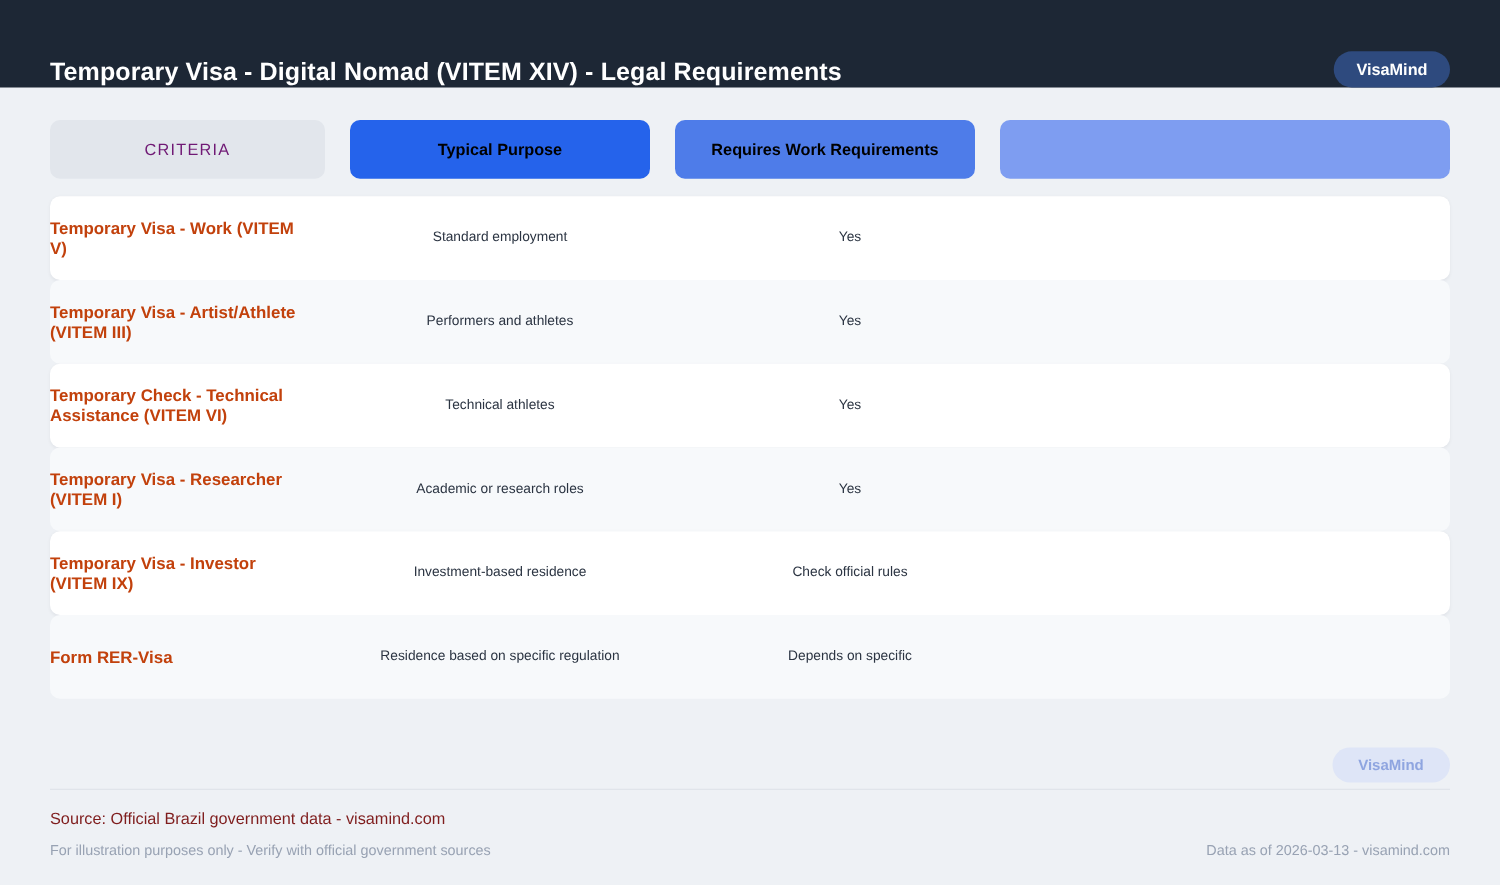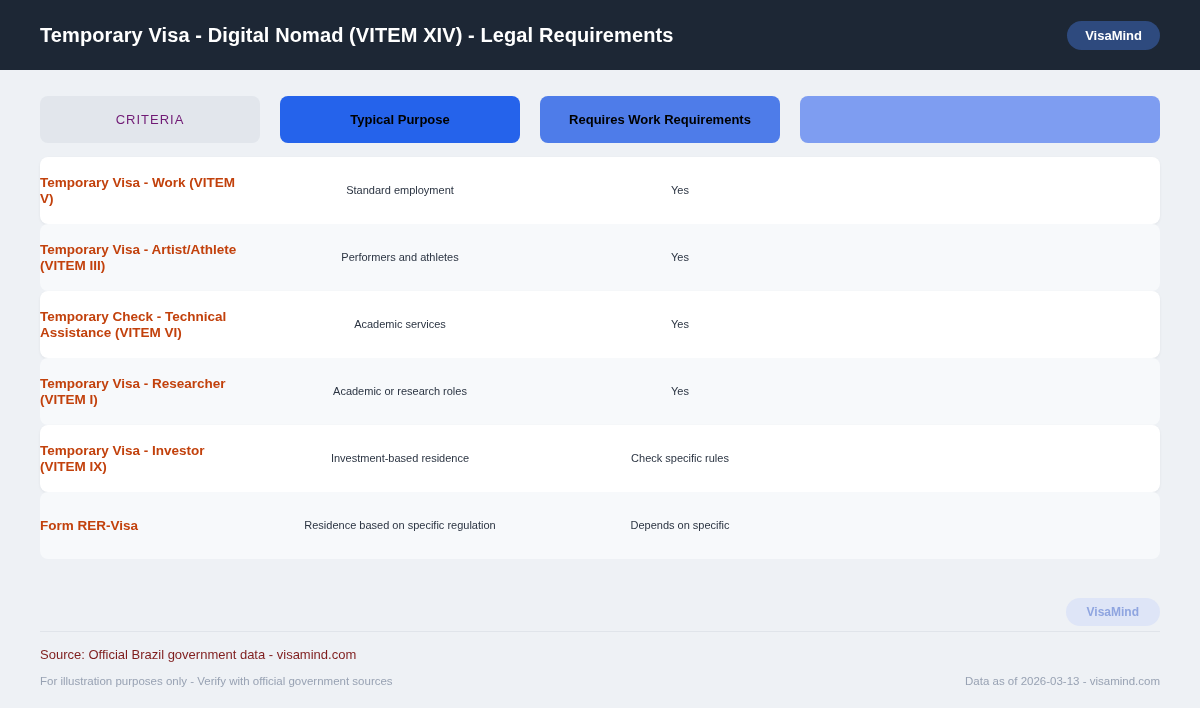--- a/index.html
+++ b/index.html
@@ -8,21 +8,21 @@
     font-family: "Liberation Sans", "DejaVu Sans", sans-serif;
     background: var(--page-bg, #eef1f5);
     overflow: hidden;
   }
 
   
   .app-header {
     height: 70px;
     background: var(--header-bg, #1d2735);
     display: flex;
-    align-items: center;
+    align-items: flex-end;
     justify-content: space-between;
     padding: 0 40px;
   }
   .app-title {
     color: #ffffff;
     font-size: 20px;
     font-weight: bold;
     letter-spacing: 0.1px;
   }
   .brand-badge {
@@ -154,36 +154,36 @@
 
     <div class="col-grid data-row">
       <div class="cell-criteria">Temporary Visa - Artist/Athlete (VITEM III)</div>
       <div class="cell-center">Performers and athletes</div>
       <div class="cell-center cell-auth">Yes</div>
       <div></div>
     </div>
 
     <div class="col-grid data-row">
       <div class="cell-criteria">Temporary Check - Technical Assistance (VITEM VI)</div>
-      <div class="cell-center">Academic services</div>
+      <div class="cell-center">Technical athletes</div>
       <div class="cell-center cell-auth">Yes</div>
       <div></div>
     </div>
 
     <div class="col-grid data-row">
       <div class="cell-criteria">Temporary Visa - Researcher (VITEM I)</div>
       <div class="cell-center">Academic or research roles</div>
       <div class="cell-center cell-auth">Yes</div>
       <div></div>
     </div>
 
     <div class="col-grid data-row">
       <div class="cell-criteria">Temporary Visa - Investor (VITEM IX)</div>
       <div class="cell-center">Investment-based residence</div>
-      <div class="cell-center cell-auth">Check specific rules</div>
+      <div class="cell-center cell-auth">Check official rules</div>
       <div></div>
     </div>
 
     <div class="col-grid data-row">
       <div class="cell-criteria">Form RER-Visa</div>
       <div class="cell-center">Residence based on specific regulation</div>
       <div class="cell-center cell-auth">Depends on specific</div>
       <div></div>
     </div>
 

